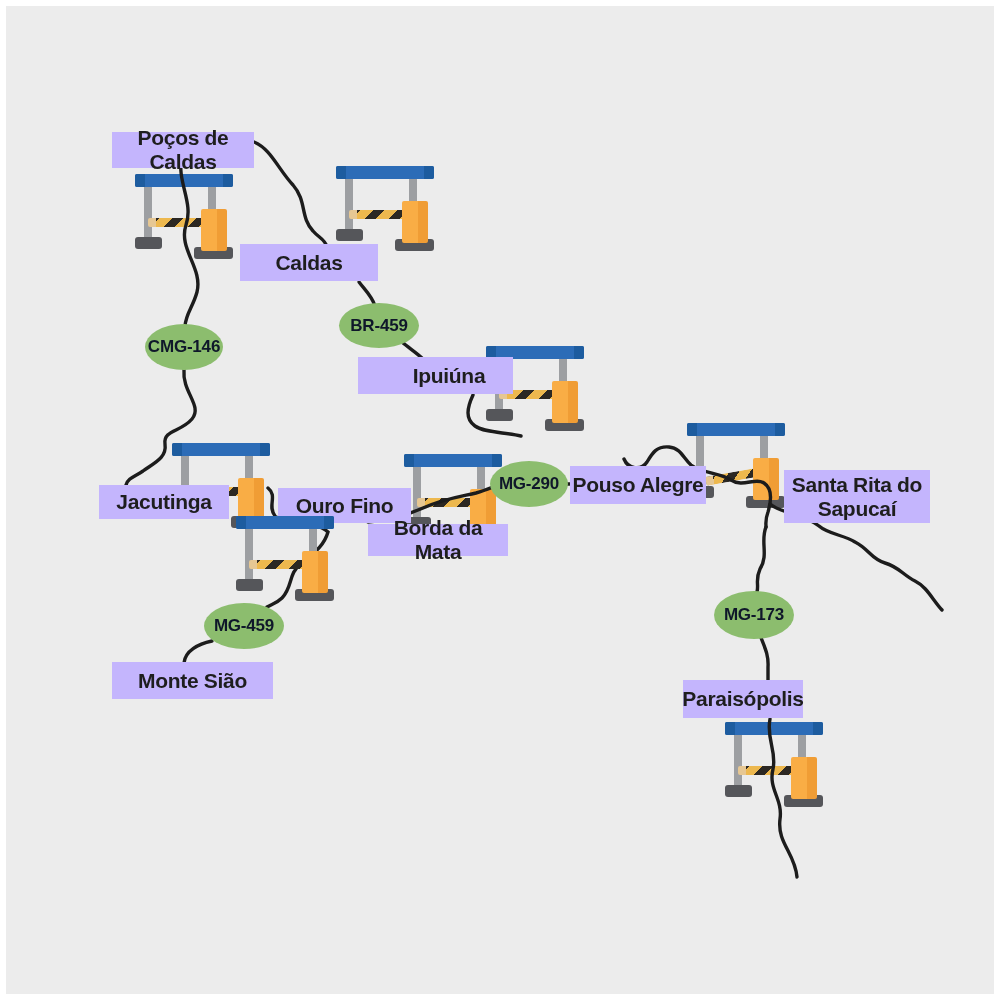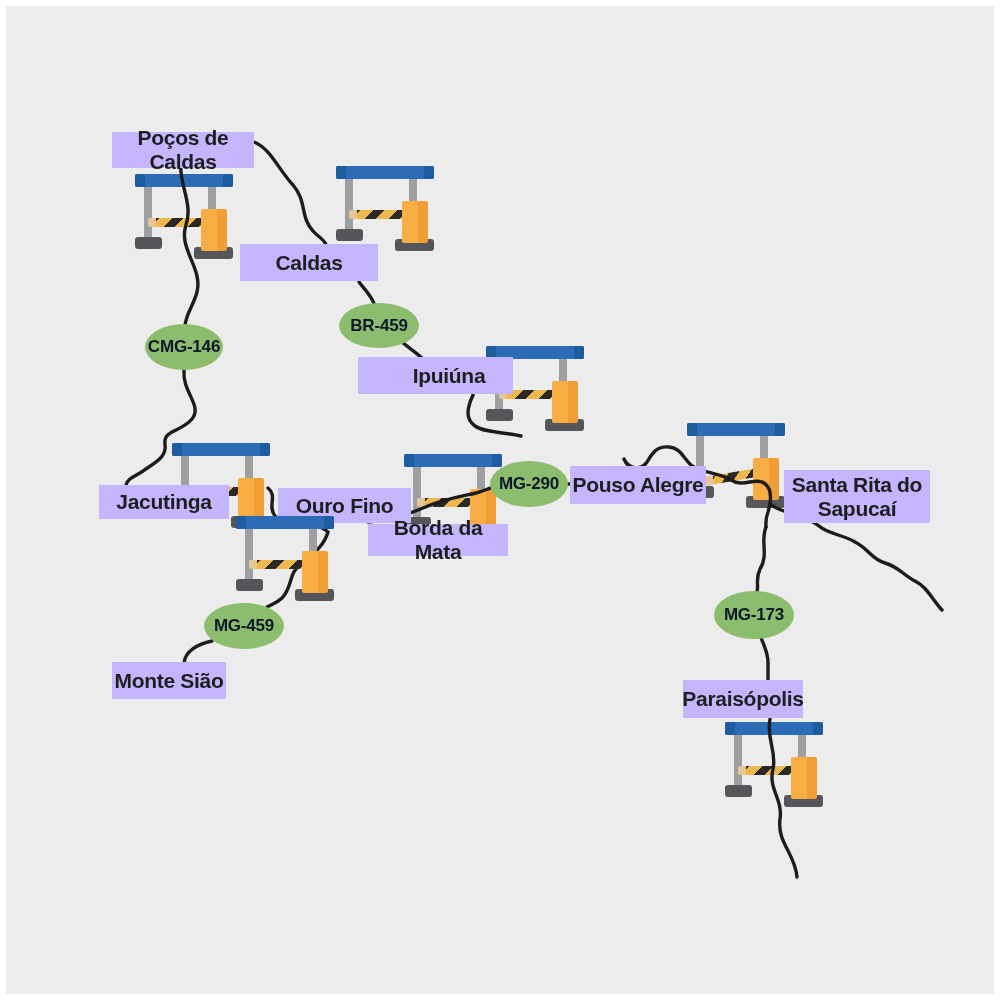--- a/index.html
+++ b/index.html
@@ -150,21 +150,21 @@
       </div>
 
     <div class="city-label" style="left:106px;top:126px;width:142px;height:36px;">Poços de Caldas</div>
     <div class="city-label" style="left:234px;top:238px;width:138px;height:37px;">Caldas</div>
     <div class="city-label" style="left:352px;top:351px;width:128px;height:37px;padding-left:27px;">Ipuiúna</div>
     <div class="city-label" style="left:93px;top:479px;width:130px;height:34px;">Jacutinga</div>
     <div class="city-label" style="left:261px;top:482px;width:133px;height:35px;margin-left:11px;">Ouro Fino</div>
     <div class="city-label" style="left:362px;top:518px;width:140px;height:32px;">Borda da Mata</div>
     <div class="city-label" style="left:564px;top:460px;width:136px;height:38px;">Pouso Alegre</div>
     <div class="city-label" style="left:778px;top:464px;width:146px;height:53px;">Santa Rita do Sapucaí</div>
-    <div class="city-label" style="left:106px;top:656px;width:114px;height:37px;">Monte Sião</div>
+    <div class="city-label" style="left:106px;top:656px;width:161px;height:37px;">Monte Sião</div>
     <div class="city-label" style="left:677px;top:674px;width:120px;height:38px;">Paraisópolis</div>
 
     <div class="hwy-oval" style="left:139px;top:318px;width:78px;height:46px;">CMG-146</div>
     <div class="hwy-oval" style="left:333px;top:297px;width:80px;height:45px;">BR-459</div>
     <div class="hwy-oval" style="left:484px;top:455px;width:78px;height:46px;">MG-290</div>
     <div class="hwy-oval" style="left:198px;top:597px;width:80px;height:46px;">MG-459</div>
     <div class="hwy-oval" style="left:708px;top:585px;width:80px;height:48px;">MG-173</div>
 
   </div>
 </div>

